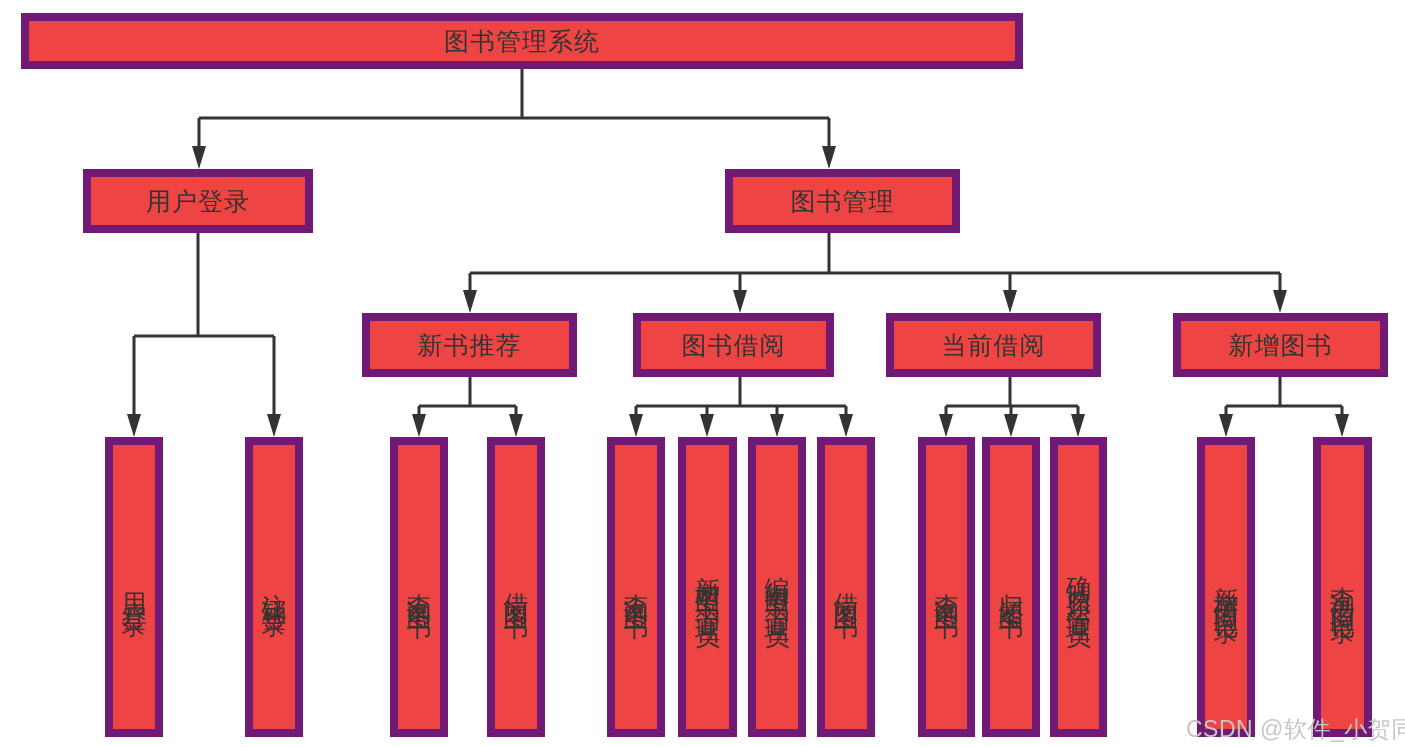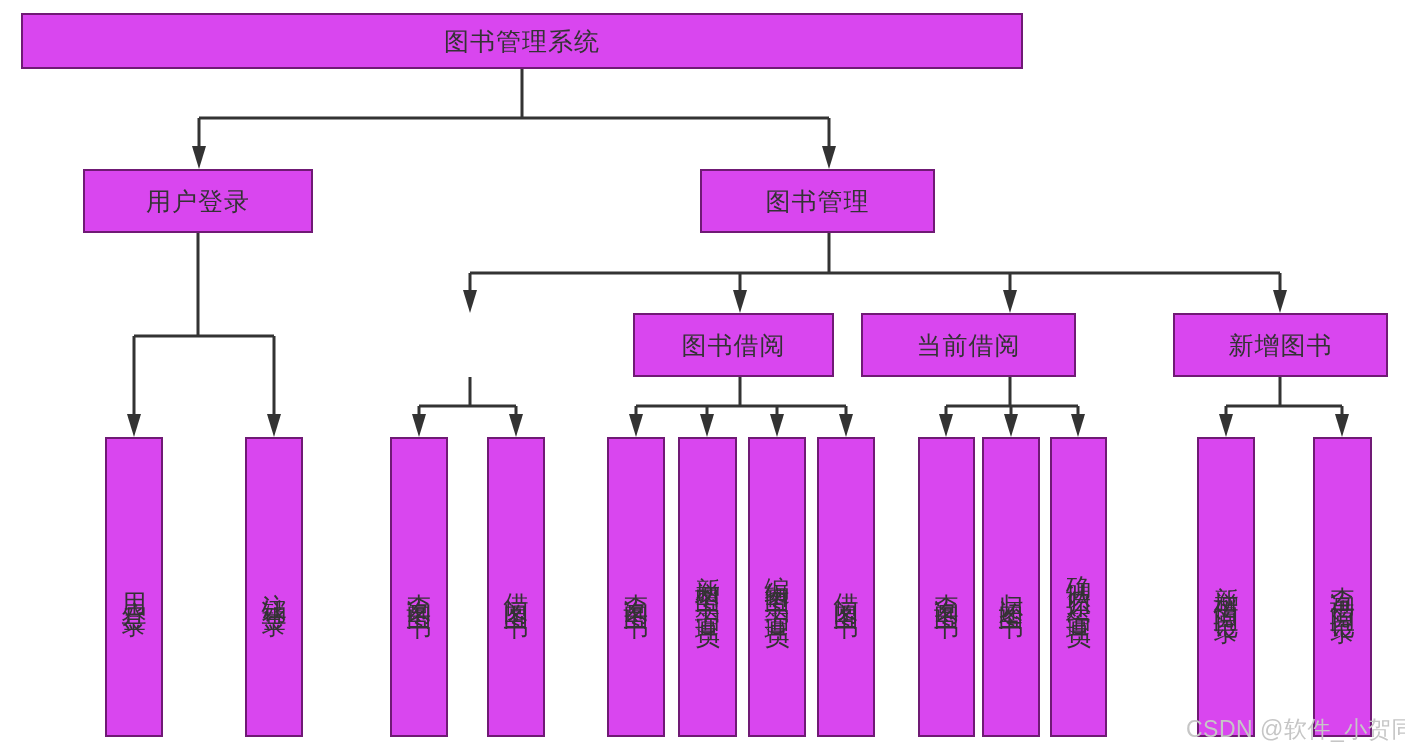--- a/index.html
+++ b/index.html
@@ -14,22 +14,22 @@
   .wires {
     position: absolute;
     left: 0; top: 0;
     width: 1405px;
     height: 747px;
     pointer-events: none;
   }
   .node {
     position: absolute;
     box-sizing: border-box;
-    background: #d946ef;
-    border: 2px solid #701a75;
+    background: #ef4444;
+    border: 8px solid #701a75;
     color: #333333;
     display: flex;
     align-items: center;
     justify-content: center;
     font-size: 25px;
     letter-spacing: 1px;
     text-align: right;
     white-space: nowrap;
   }
   .leaf { letter-spacing: 0; }
@@ -101,24 +101,25 @@
       <polygon points="1004,414 1018,414 1011,437"></polygon>
       <polygon points="1071,414 1085,414 1078,437"></polygon>
       <polygon points="1219,414 1233,414 1226,437"></polygon>
       <polygon points="1335,414 1349,414 1342,437"></polygon>
     </g>
   </svg>
 
   <div class="node" style="left:21px;top:13px;width:1002px;height:56px">图书管理系统</div>
 
   <div class="node" style="left:83px;top:169px;width:230px;height:64px">用户登录</div>
-  <div class="node" style="left:700px;top:169px;width:235px;height:64px">图书管理</div>
+  <div class="node" style="left:725px;top:169px;width:235px;height:64px">图书管理</div>
 
+  <div class="node" style="left:362px;top:313px;width:215px;height:64px">新书推荐</div>
   <div class="node" style="left:633px;top:313px;width:201px;height:64px">图书借阅</div>
-  <div class="node" style="left:861px;top:313px;width:215px;height:64px">当前借阅</div>
+  <div class="node" style="left:886px;top:313px;width:215px;height:64px">当前借阅</div>
   <div class="node" style="left:1173px;top:313px;width:215px;height:64px">新增图书</div>
 
   <div class="node leaf" style="left:105px;top:437px;width:58px;height:300px">
     <span class="vtext">用户登录</span>
   </div>
   <div class="node leaf" style="left:245px;top:437px;width:58px;height:300px">
     <span class="vtext">注销登录</span>
   </div>
 
   <div class="node leaf" style="left:390px;top:437px;width:58px;height:300px">

